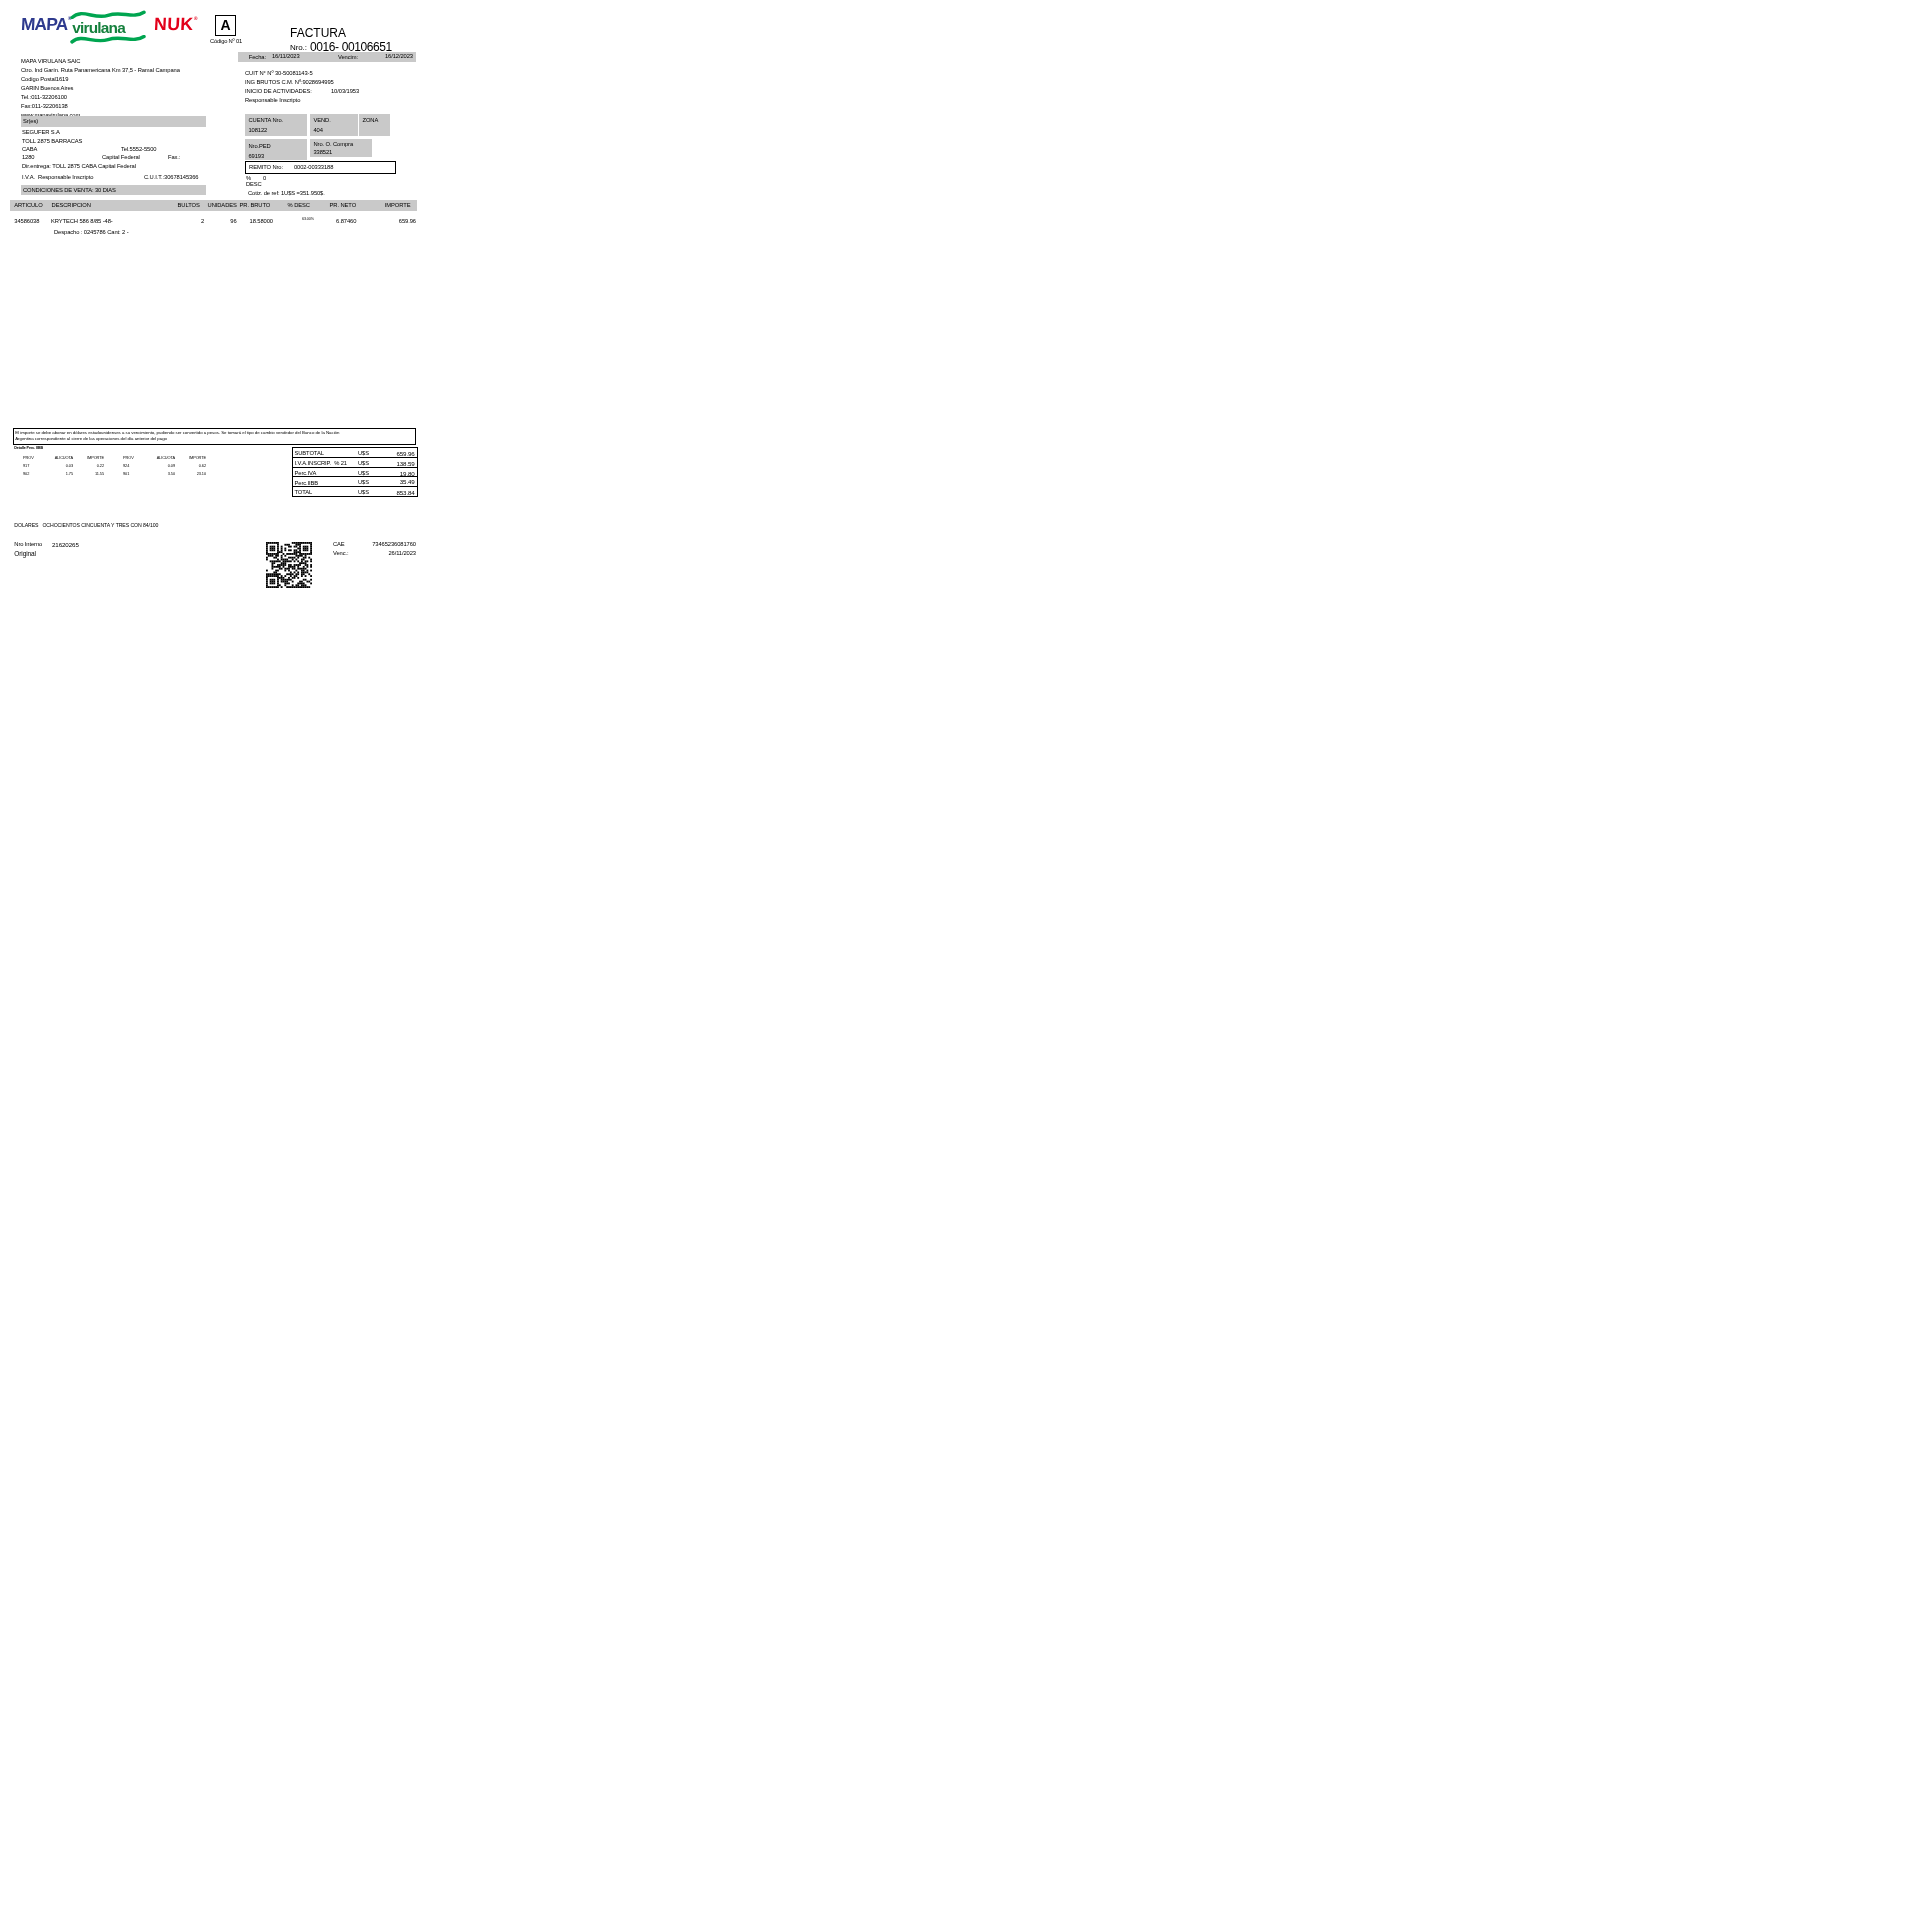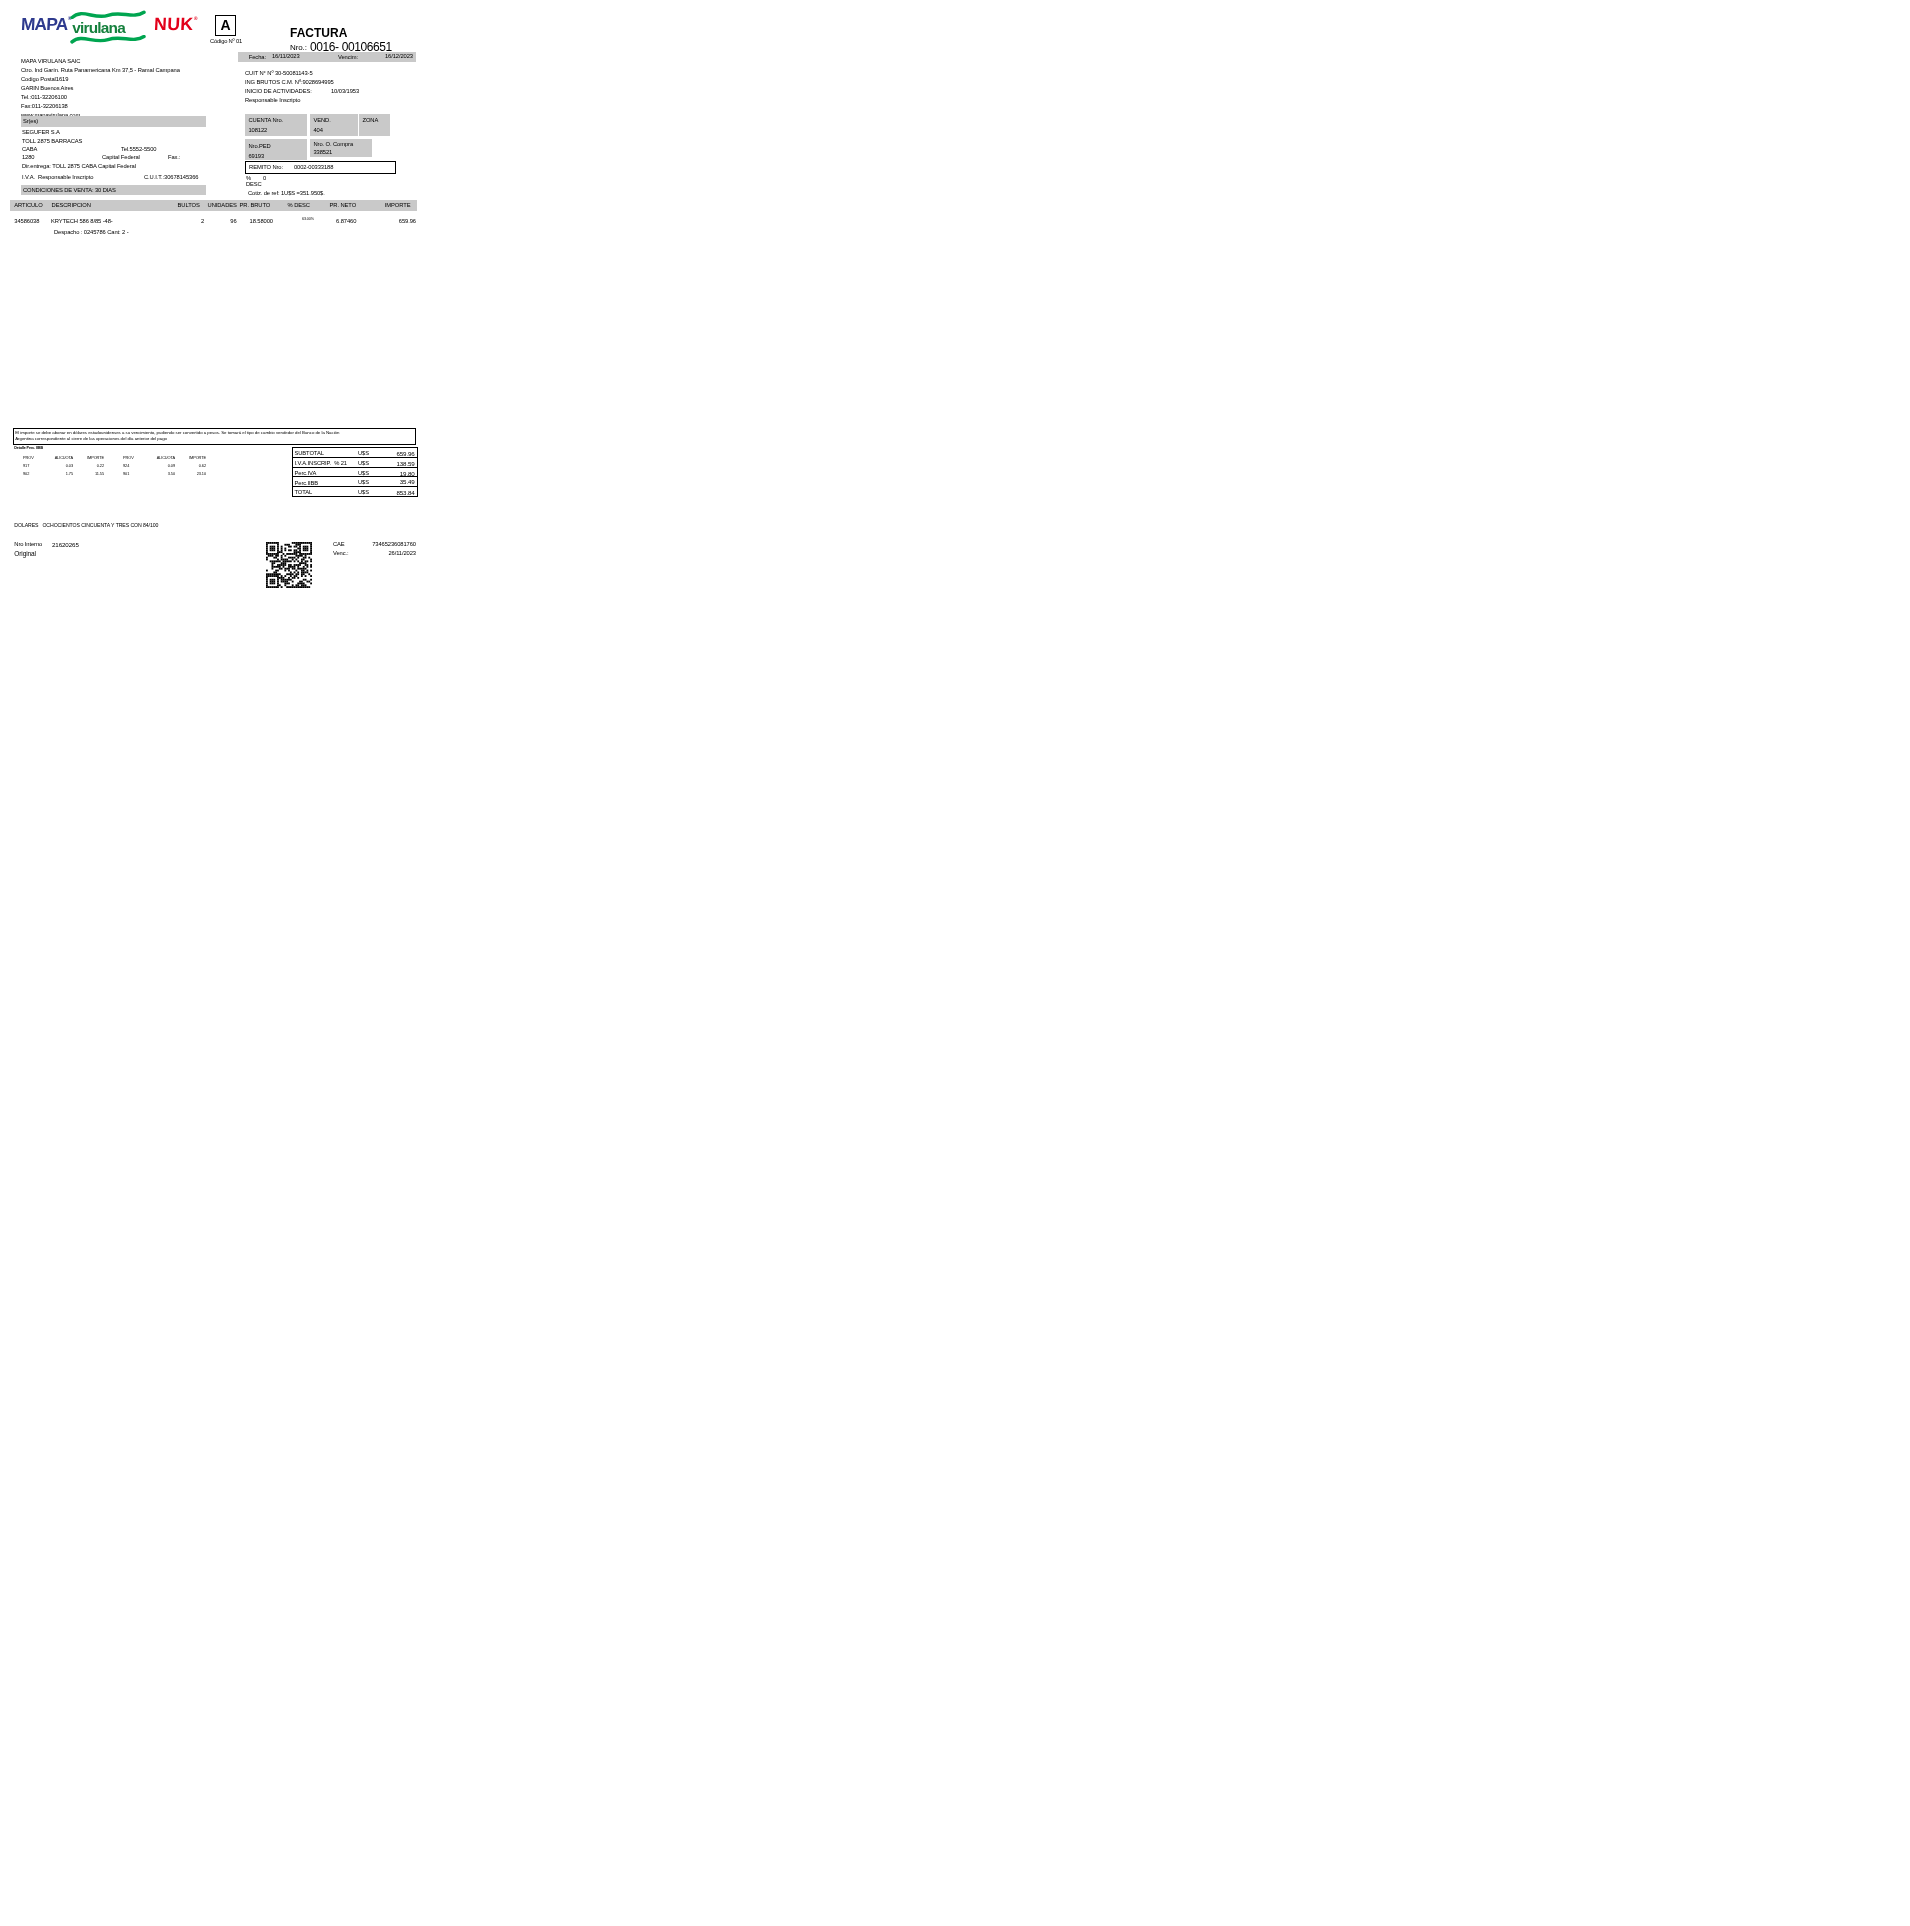--- a/index.html
+++ b/index.html
@@ -18,21 +18,21 @@
   .virulana-wrap{left:70px;top:10.8px;width:76px;height:32px;}
   .virulana-text{position:absolute;left:2.3px;top:8.5px;font-weight:bold;font-size:15.4px;color:#15803d;letter-spacing:-0.8px;}
   .wave{position:absolute;left:0;width:76px;height:9.2px;}
   .wave.topw{top:-0.8px;} .wave.botw{bottom:-1.5px;}
   .nuk{left:154px;top:14px;font-weight:bold;font-size:17.7px;color:#e2001a;letter-spacing:0.4px;transform:skewX(-3deg);}
   .nuk .reg-sup{font-size:5px;}
   
   .abox{left:215px;top:15.4px;width:19px;height:19px;border:1.9px solid #000;text-align:center;}
   .abox span{font-weight:bold;font-size:14px;line-height:19px;}
   .codigo{left:203px;top:38px;width:46px;text-align:center;font-size:5.8px;letter-spacing:-0.2px;}
-  .factura-title{left:290px;top:26px;font-size:12px;letter-spacing:0;font-weight:bold;}
+  .factura-title{left:290px;top:26px;font-size:12px;letter-spacing:0;}
   .nro-label{left:290px;top:43px;font-size:8px;}
   .nro-value{left:310px;top:40px;font-size:12px;letter-spacing:-0.4px;}
   .fecha-bar{left:238px;top:52px;width:178px;height:10.4px;}
   .company{left:21px;top:57px;font-size:5.8px;line-height:9px;}
   .fiscal{left:245px;top:69px;font-size:5.8px;line-height:8.9px;width:169px;}
   .fiscal .vrow{position:relative;}
   .fiscal .vval{position:absolute;left:86px;top:0;}
   .sres-bar{left:21px;top:116px;width:185px;height:10.8px;}
   .cond-bar{left:21px;top:185px;width:185px;height:10.4px;}
   .inbar{position:absolute;top:1.9px;font-size:5.8px;}

